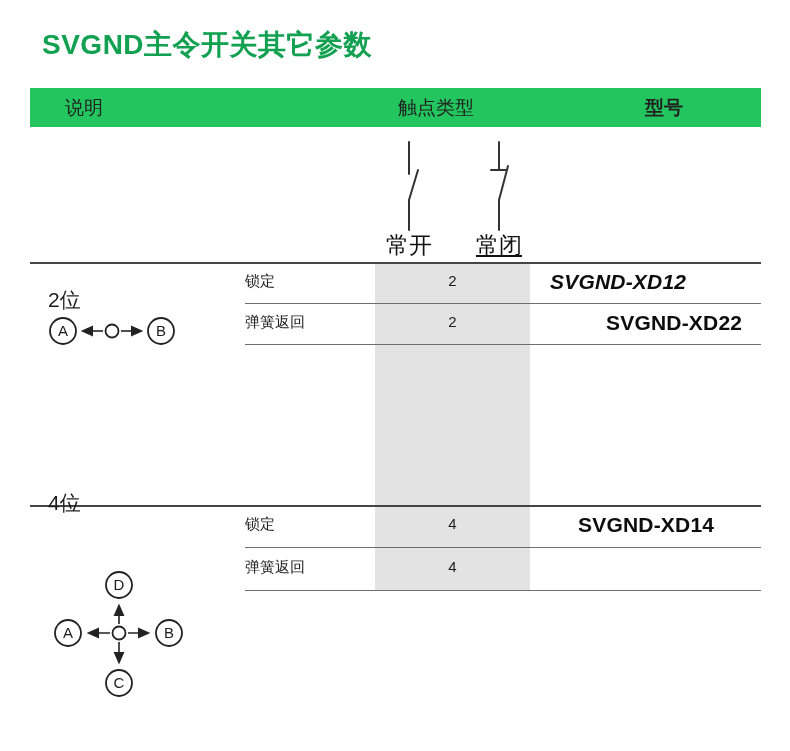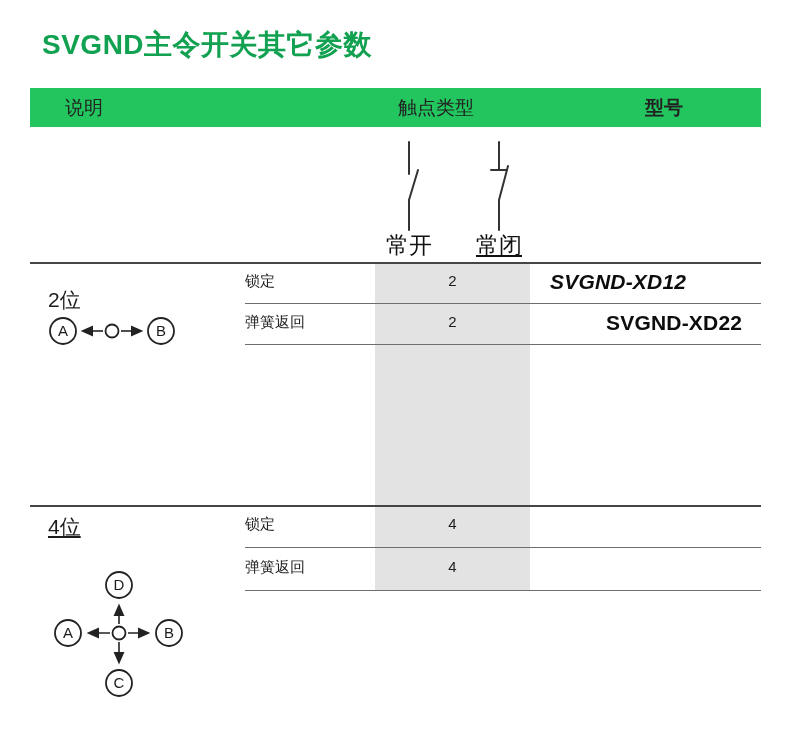--- a/index.html
+++ b/index.html
@@ -126,24 +126,25 @@
     </defs>
     <circle cx="17" cy="23" r="13" stroke="#222" stroke-width="1.8" fill="none"></circle>
     <circle cx="66" cy="23" r="6.5" stroke="#222" stroke-width="1.8" fill="none"></circle>
     <circle cx="115" cy="23" r="13" stroke="#222" stroke-width="1.8" fill="none"></circle>
     <line x1="57" y1="23" x2="37" y2="23" stroke="#222" stroke-width="1.6" marker-end="url(#arr)"></line>
     <line x1="75" y1="23" x2="95" y2="23" stroke="#222" stroke-width="1.6" marker-end="url(#arr)"></line>
     <text x="17" y="28" text-anchor="middle">A</text>
     <text x="115" y="28" text-anchor="middle">B</text>
   </svg>
 
-  <span class="cell pos-label" style="left:48px; top:513px;text-decoration:underline;">4位</span>
+  <span class="cell pos-label" style="left:48px; top:489px;">4位</span>
 
   <span class="cell" style="left:245px; top:515px;">锁定</span>
   <span class="cell count" style="top:515px;">4</span>
+  <span class="cell model" style="left:578px; top:513px;">SVGND-XD14</span>
 
   <span class="cell" style="left:245px; top:558px;">弹簧返回</span>
   <span class="cell count" style="top:558px;">4</span>
 
   <svg class="diagram" style="left:52px; top:565px;" width="145" height="140" viewBox="0 0 145 140">
     <circle cx="67" cy="20" r="13" stroke="#222" stroke-width="1.8" fill="none"></circle>
     <circle cx="67" cy="118" r="13" stroke="#222" stroke-width="1.8" fill="none"></circle>
     <circle cx="16" cy="68" r="13" stroke="#222" stroke-width="1.8" fill="none"></circle>
     <circle cx="117" cy="68" r="13" stroke="#222" stroke-width="1.8" fill="none"></circle>
     <circle cx="67" cy="68" r="6.5" stroke="#222" stroke-width="1.8" fill="none"></circle>

